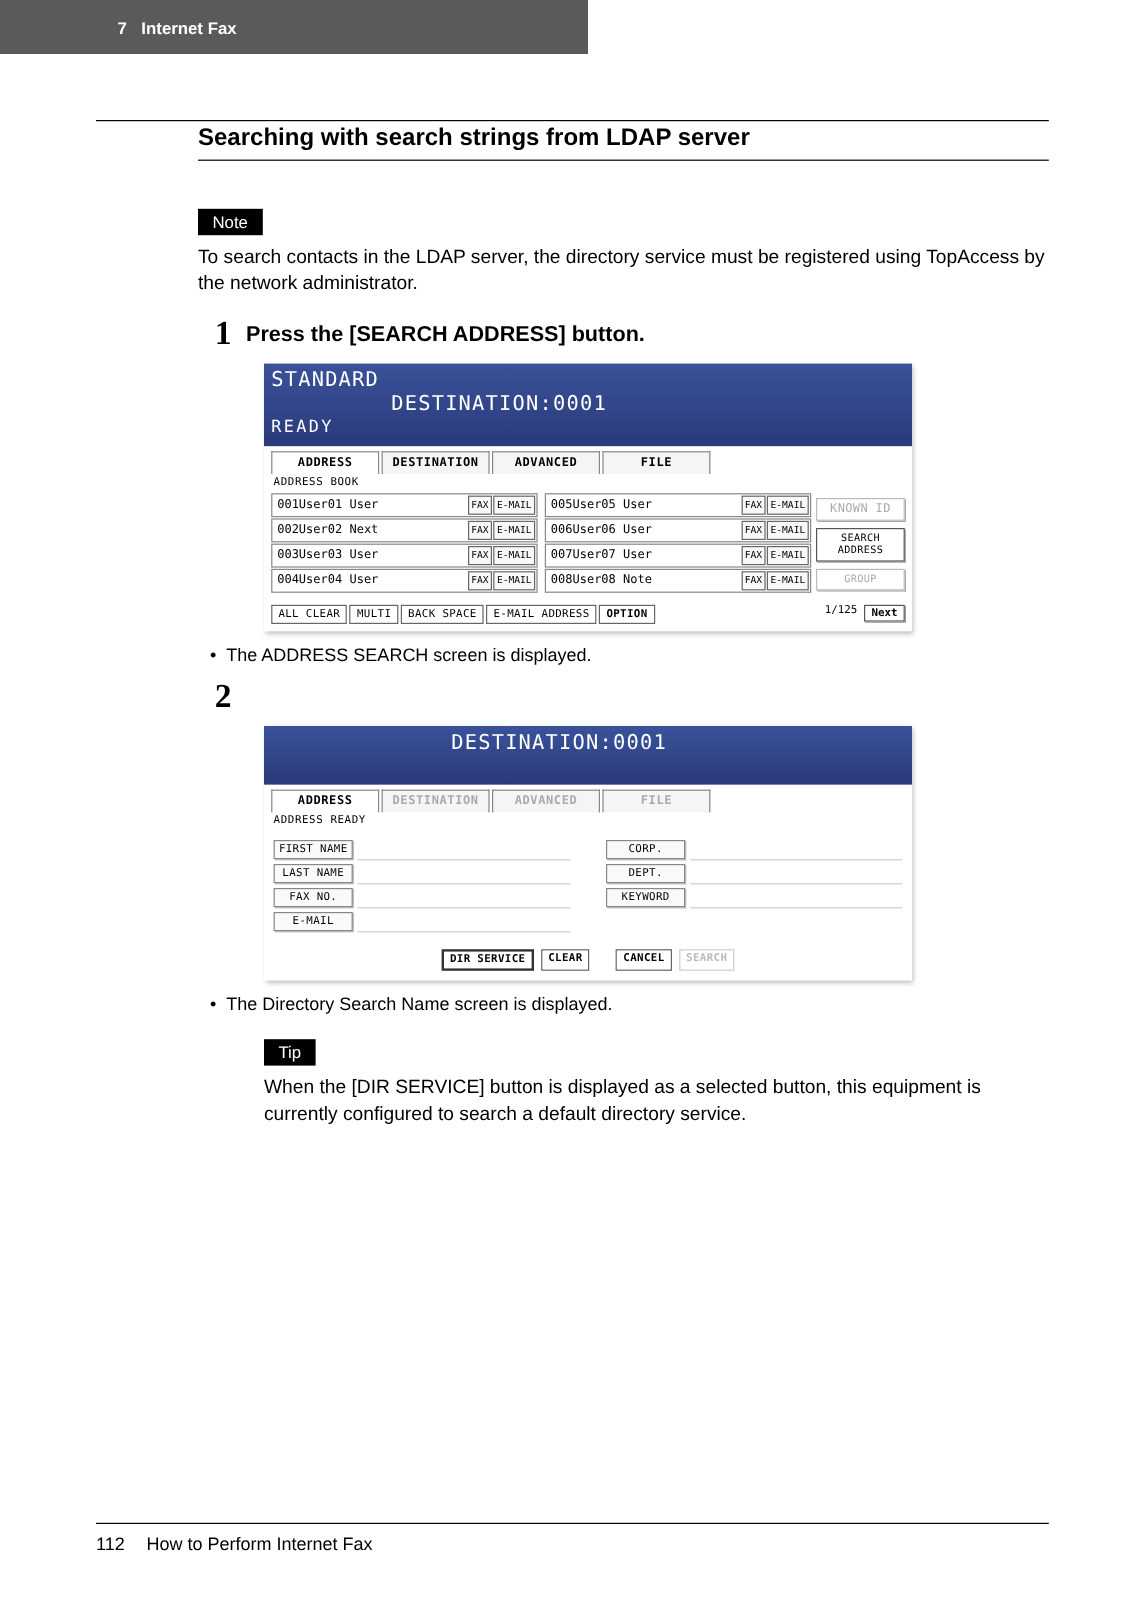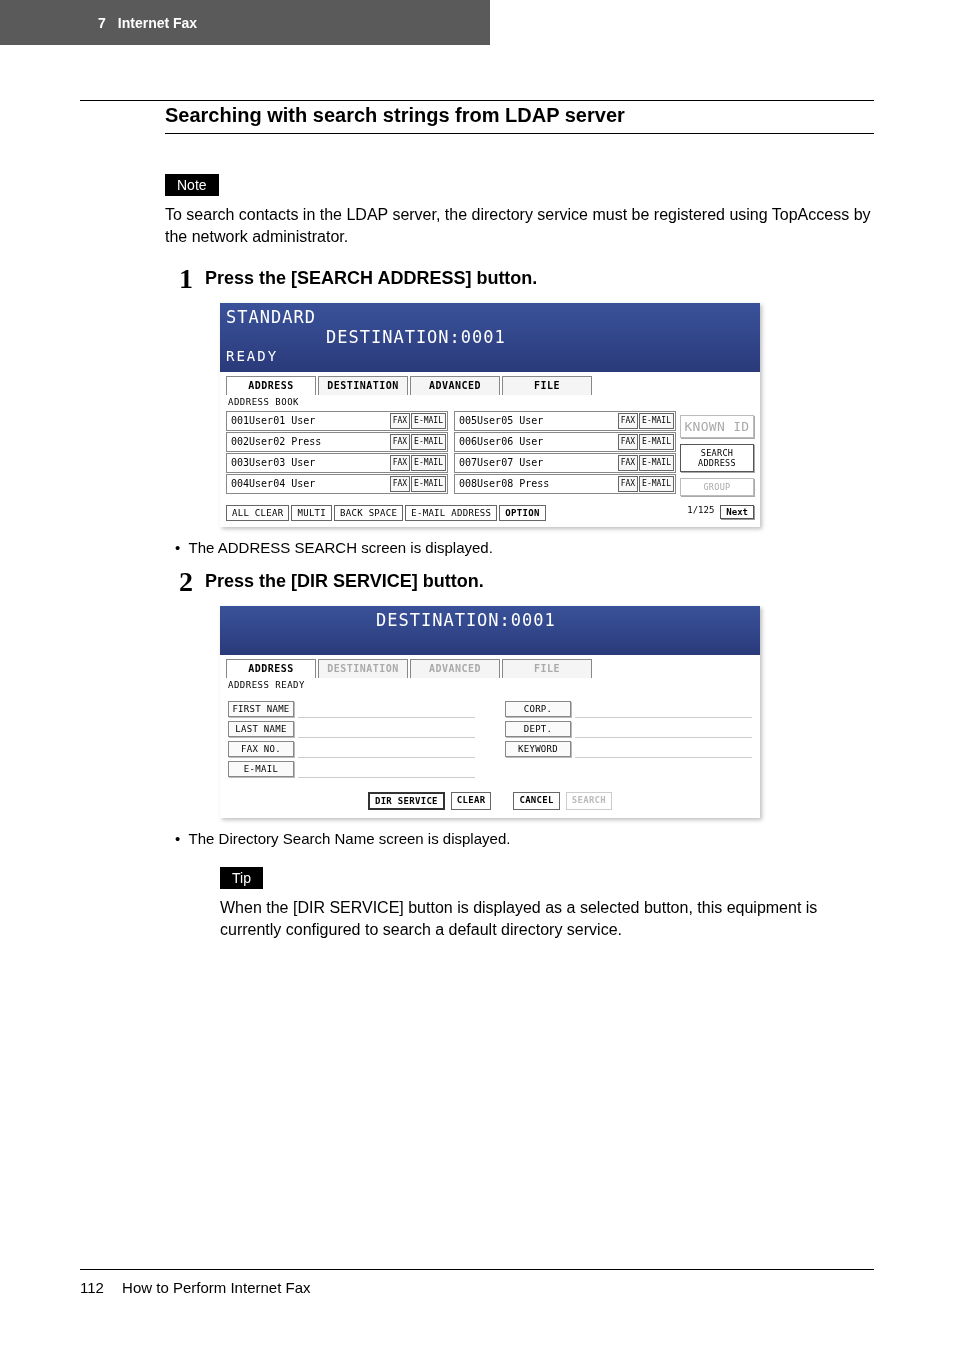--- a/index.html
+++ b/index.html
@@ -274,21 +274,21 @@
     </div>
     <div class="subtitle">ADDRESS BOOK</div>
     <div class="addr-body">
       <div class="addr-col">
         <div class="addr-row">
           <span class="name">001User01 User</span>
           <span class="minibtn">FAX</span>
           <span class="minibtn">E-MAIL</span>
         </div>
         <div class="addr-row">
-          <span class="name">002User02 Press</span>
+          <span class="name">002User02 Next</span>
           <span class="minibtn">FAX</span>
           <span class="minibtn">E-MAIL</span>
         </div>
         <div class="addr-row">
           <span class="name">003User03 User</span>
           <span class="minibtn">FAX</span>
           <span class="minibtn">E-MAIL</span>
         </div>
         <div class="addr-row">
           <span class="name">004User04 User</span>
@@ -307,48 +307,47 @@
           <span class="name">006User06 User</span>
           <span class="minibtn">FAX</span>
           <span class="minibtn">E-MAIL</span>
         </div>
         <div class="addr-row">
           <span class="name">007User07 User</span>
           <span class="minibtn">FAX</span>
           <span class="minibtn">E-MAIL</span>
         </div>
         <div class="addr-row">
-          <span class="name">008User08 Press</span>
+          <span class="name">008User08 Note</span>
           <span class="minibtn">FAX</span>
           <span class="minibtn">E-MAIL</span>
         </div>
       </div>
       <div class="side-buttons">
-        <div class="side-btn grey" style="font-size:13px;">KNOWN ID</div>
+        <div class="side-btn grey" style="font-size:10px;">KNOWN ID</div>
         <div class="side-btn">SEARCH ADDRESS</div>
         <div class="side-btn grey">GROUP</div>
       </div>
     </div>
     <div class="bottom-row">
       <div class="bbtn">ALL CLEAR</div>
       <div class="bbtn">MULTI</div>
       <div class="bbtn">BACK SPACE</div>
       <div class="bbtn">E-MAIL ADDRESS</div>
       <div class="bbtn bold">OPTION</div>
       <div class="pagecount">1/125</div>
       <div class="nextbtn">Next</div>
     </div>
   </div>
 
   <div class="indent bullet">•&nbsp;&nbsp;<span>The ADDRESS SEARCH screen is displayed.</span></div>
 
   
   <div class="step">
     <div class="step-num">2</div>
-    <div class="step-title">Press the [DIR SERVICE] button.</div>
   </div>
 
   
   <div class="panel">
     <div class="panel-header">
       <div class="line1">
         <span></span>
         <span class="dest" style="margin-left:150px">DESTINATION:0001</span>
       </div>
       <div class="line2">&nbsp;</div>

